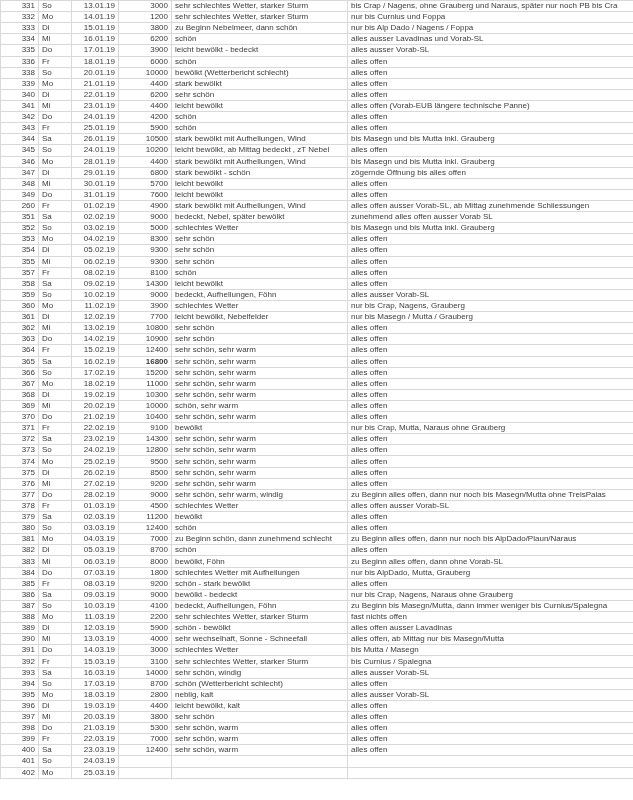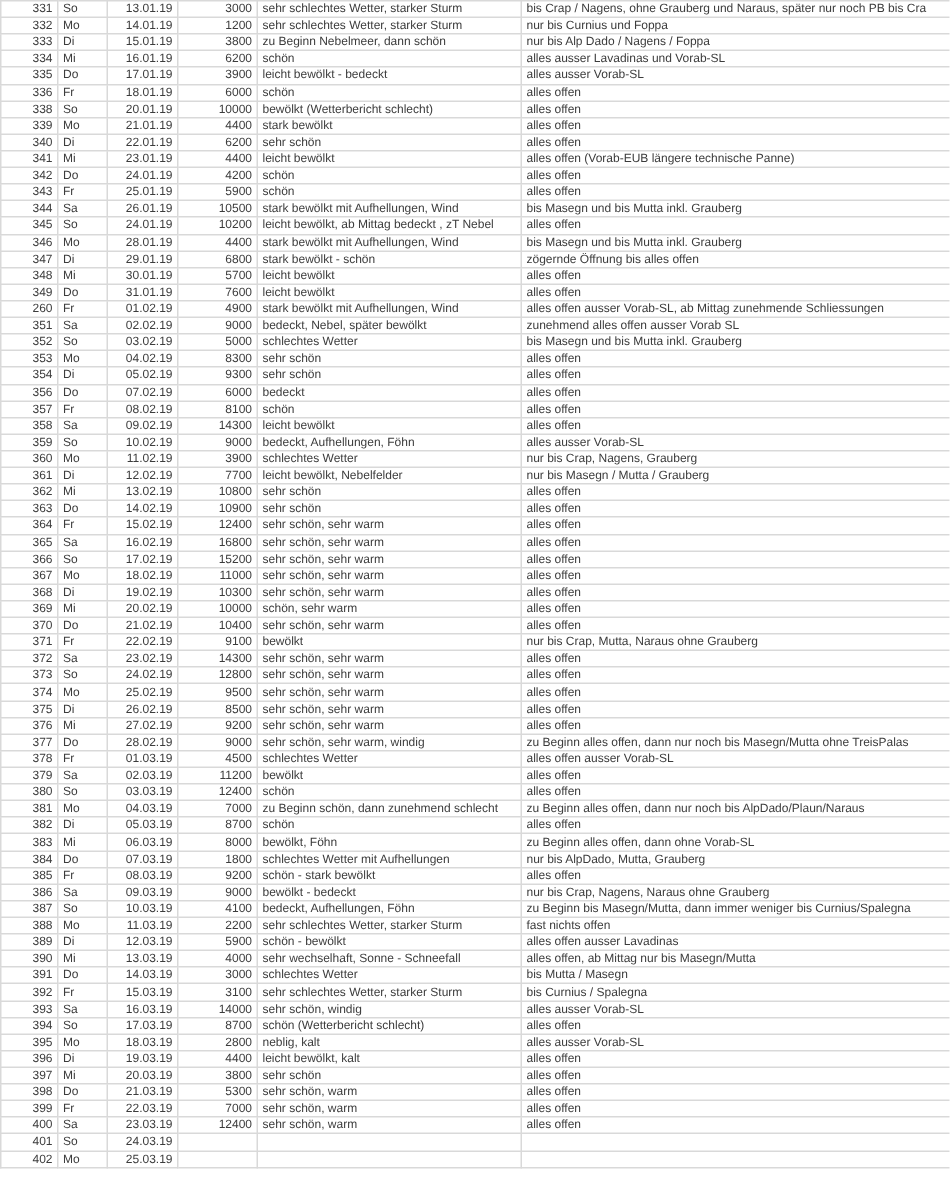--- a/index.html
+++ b/index.html
@@ -30,21 +30,21 @@
     white-space: nowrap;
     overflow: hidden;
     background: #ffffff;
   }
   td.num    { text-align: right; padding-right: 6px; }
   td.day    { text-align: left;  padding-left: 8px; }
   td.date   { text-align: right; padding-right: 3px; }
   td.count  { text-align: right; padding-right: 3px; }
   td.weather{ text-align: left;  padding-left: 4px; }
   td.status { text-align: left;  padding-left: 4px; }
-  td.bold   { font-weight: normal; margin-left: 36px; }
+  td.bold   { font-weight: bold; margin-left: 36px; }
 </style>
 </head>
 <body>
 
 <table class="sheet">
   <colgroup>
     <col style="width:38px">
     <col style="width:33px">
     <col style="width:47px">
     <col style="width:53px">
@@ -230,25 +230,25 @@
       </tr>
       <tr>
         <td class="num">354</td>
         <td class="day">Di</td>
         <td class="date">05.02.19</td>
         <td class="count">9300</td>
         <td class="weather">sehr schön</td>
         <td class="status">alles offen</td>
       </tr>
       <tr>
-        <td class="num">356</td>
-        <td class="day">Do</td>
-        <td class="date">07.02.19</td>
-        <td class="count">6000</td>
-        <td class="weather">bedeckt</td>
+        <td class="num">355</td>
+        <td class="day">Mi</td>
+        <td class="date">06.02.19</td>
+        <td class="count">9300</td>
+        <td class="weather">sehr schön</td>
         <td class="status">alles offen</td>
       </tr>
       <tr>
         <td class="num">357</td>
         <td class="day">Fr</td>
         <td class="date">08.02.19</td>
         <td class="count">8100</td>
         <td class="weather">schön</td>
         <td class="status">alles offen</td>
       </tr>

